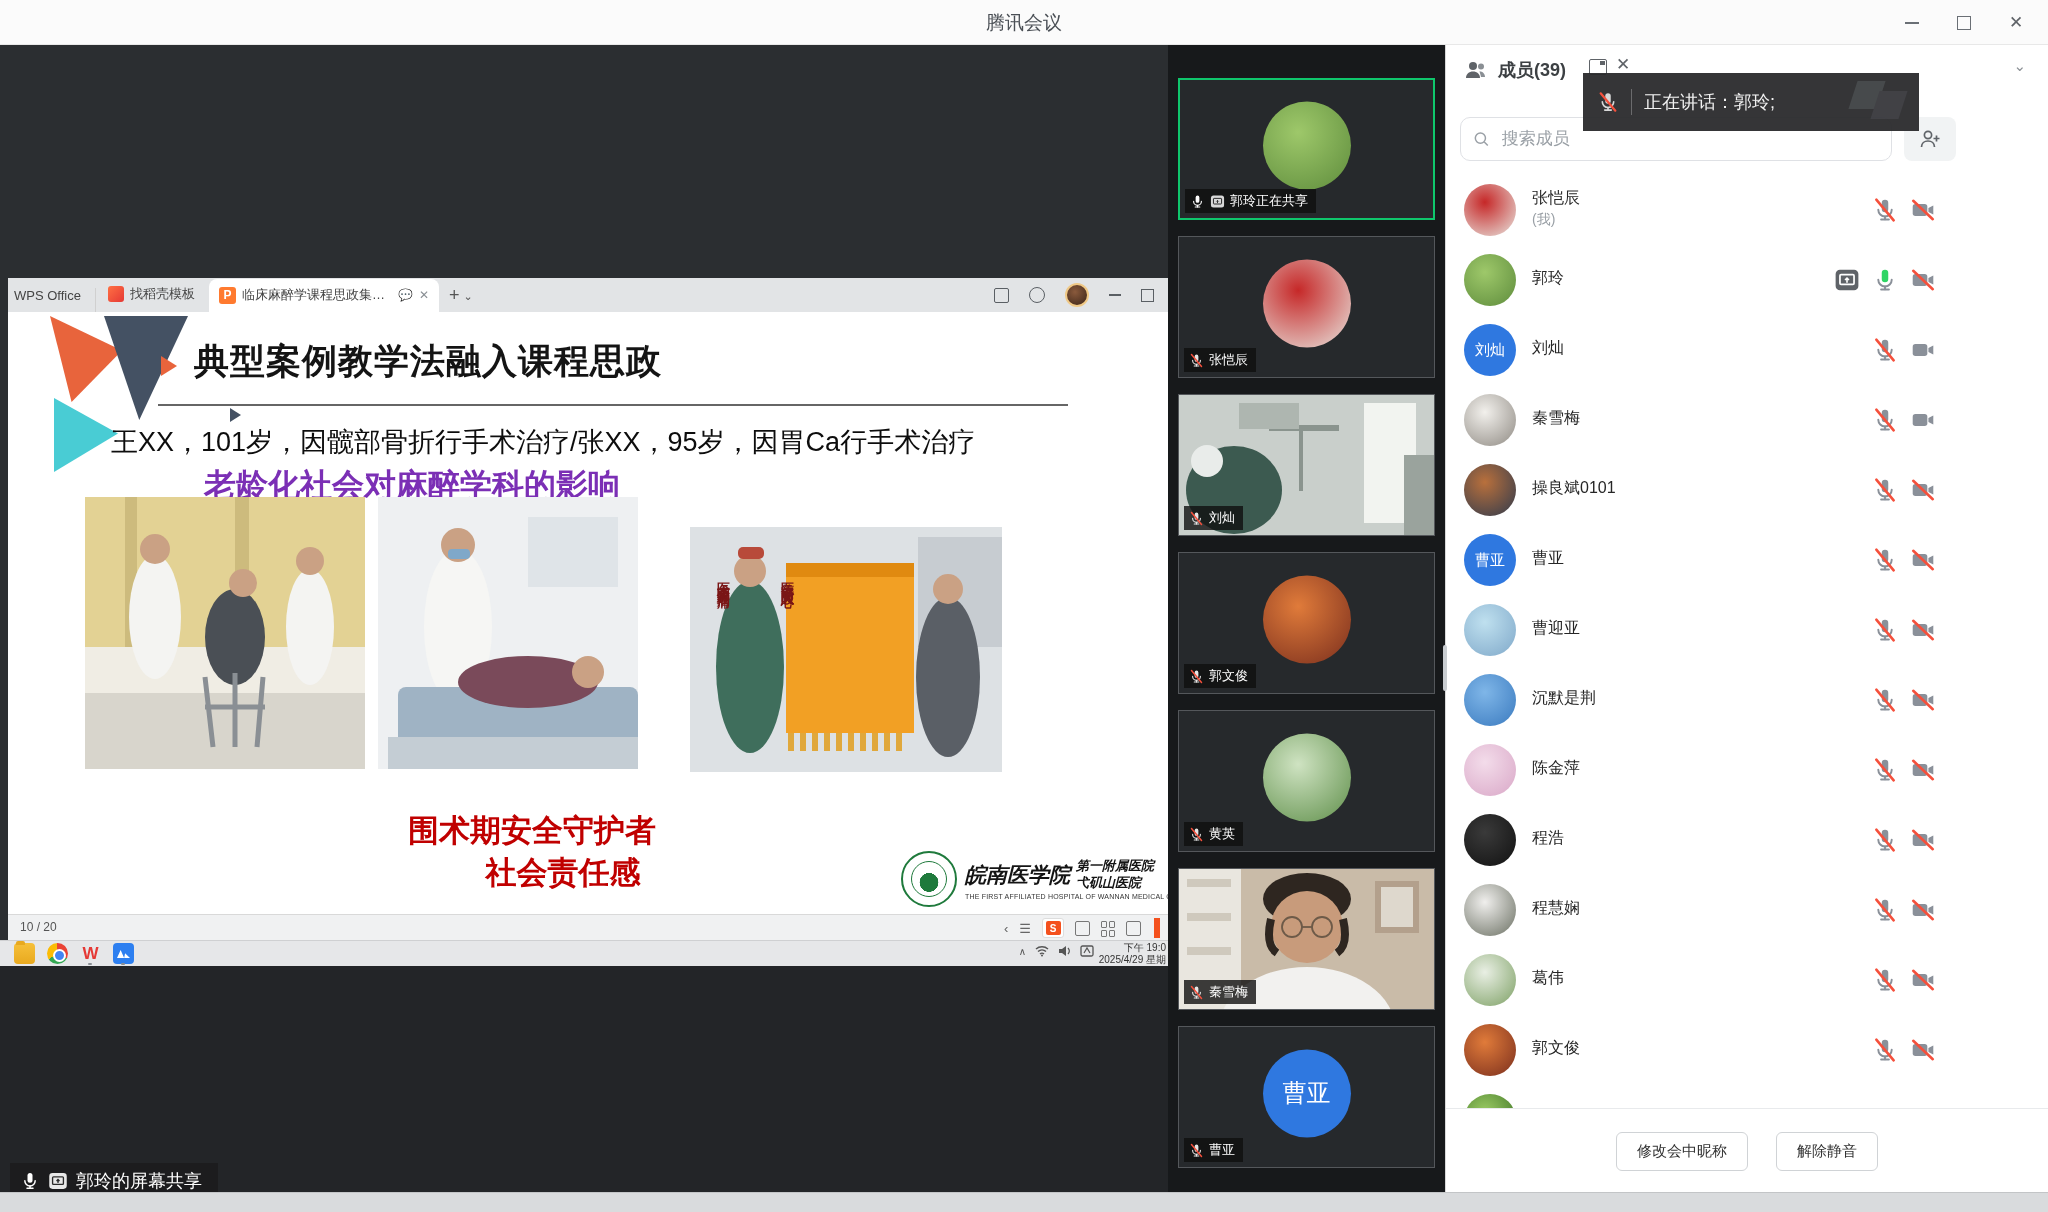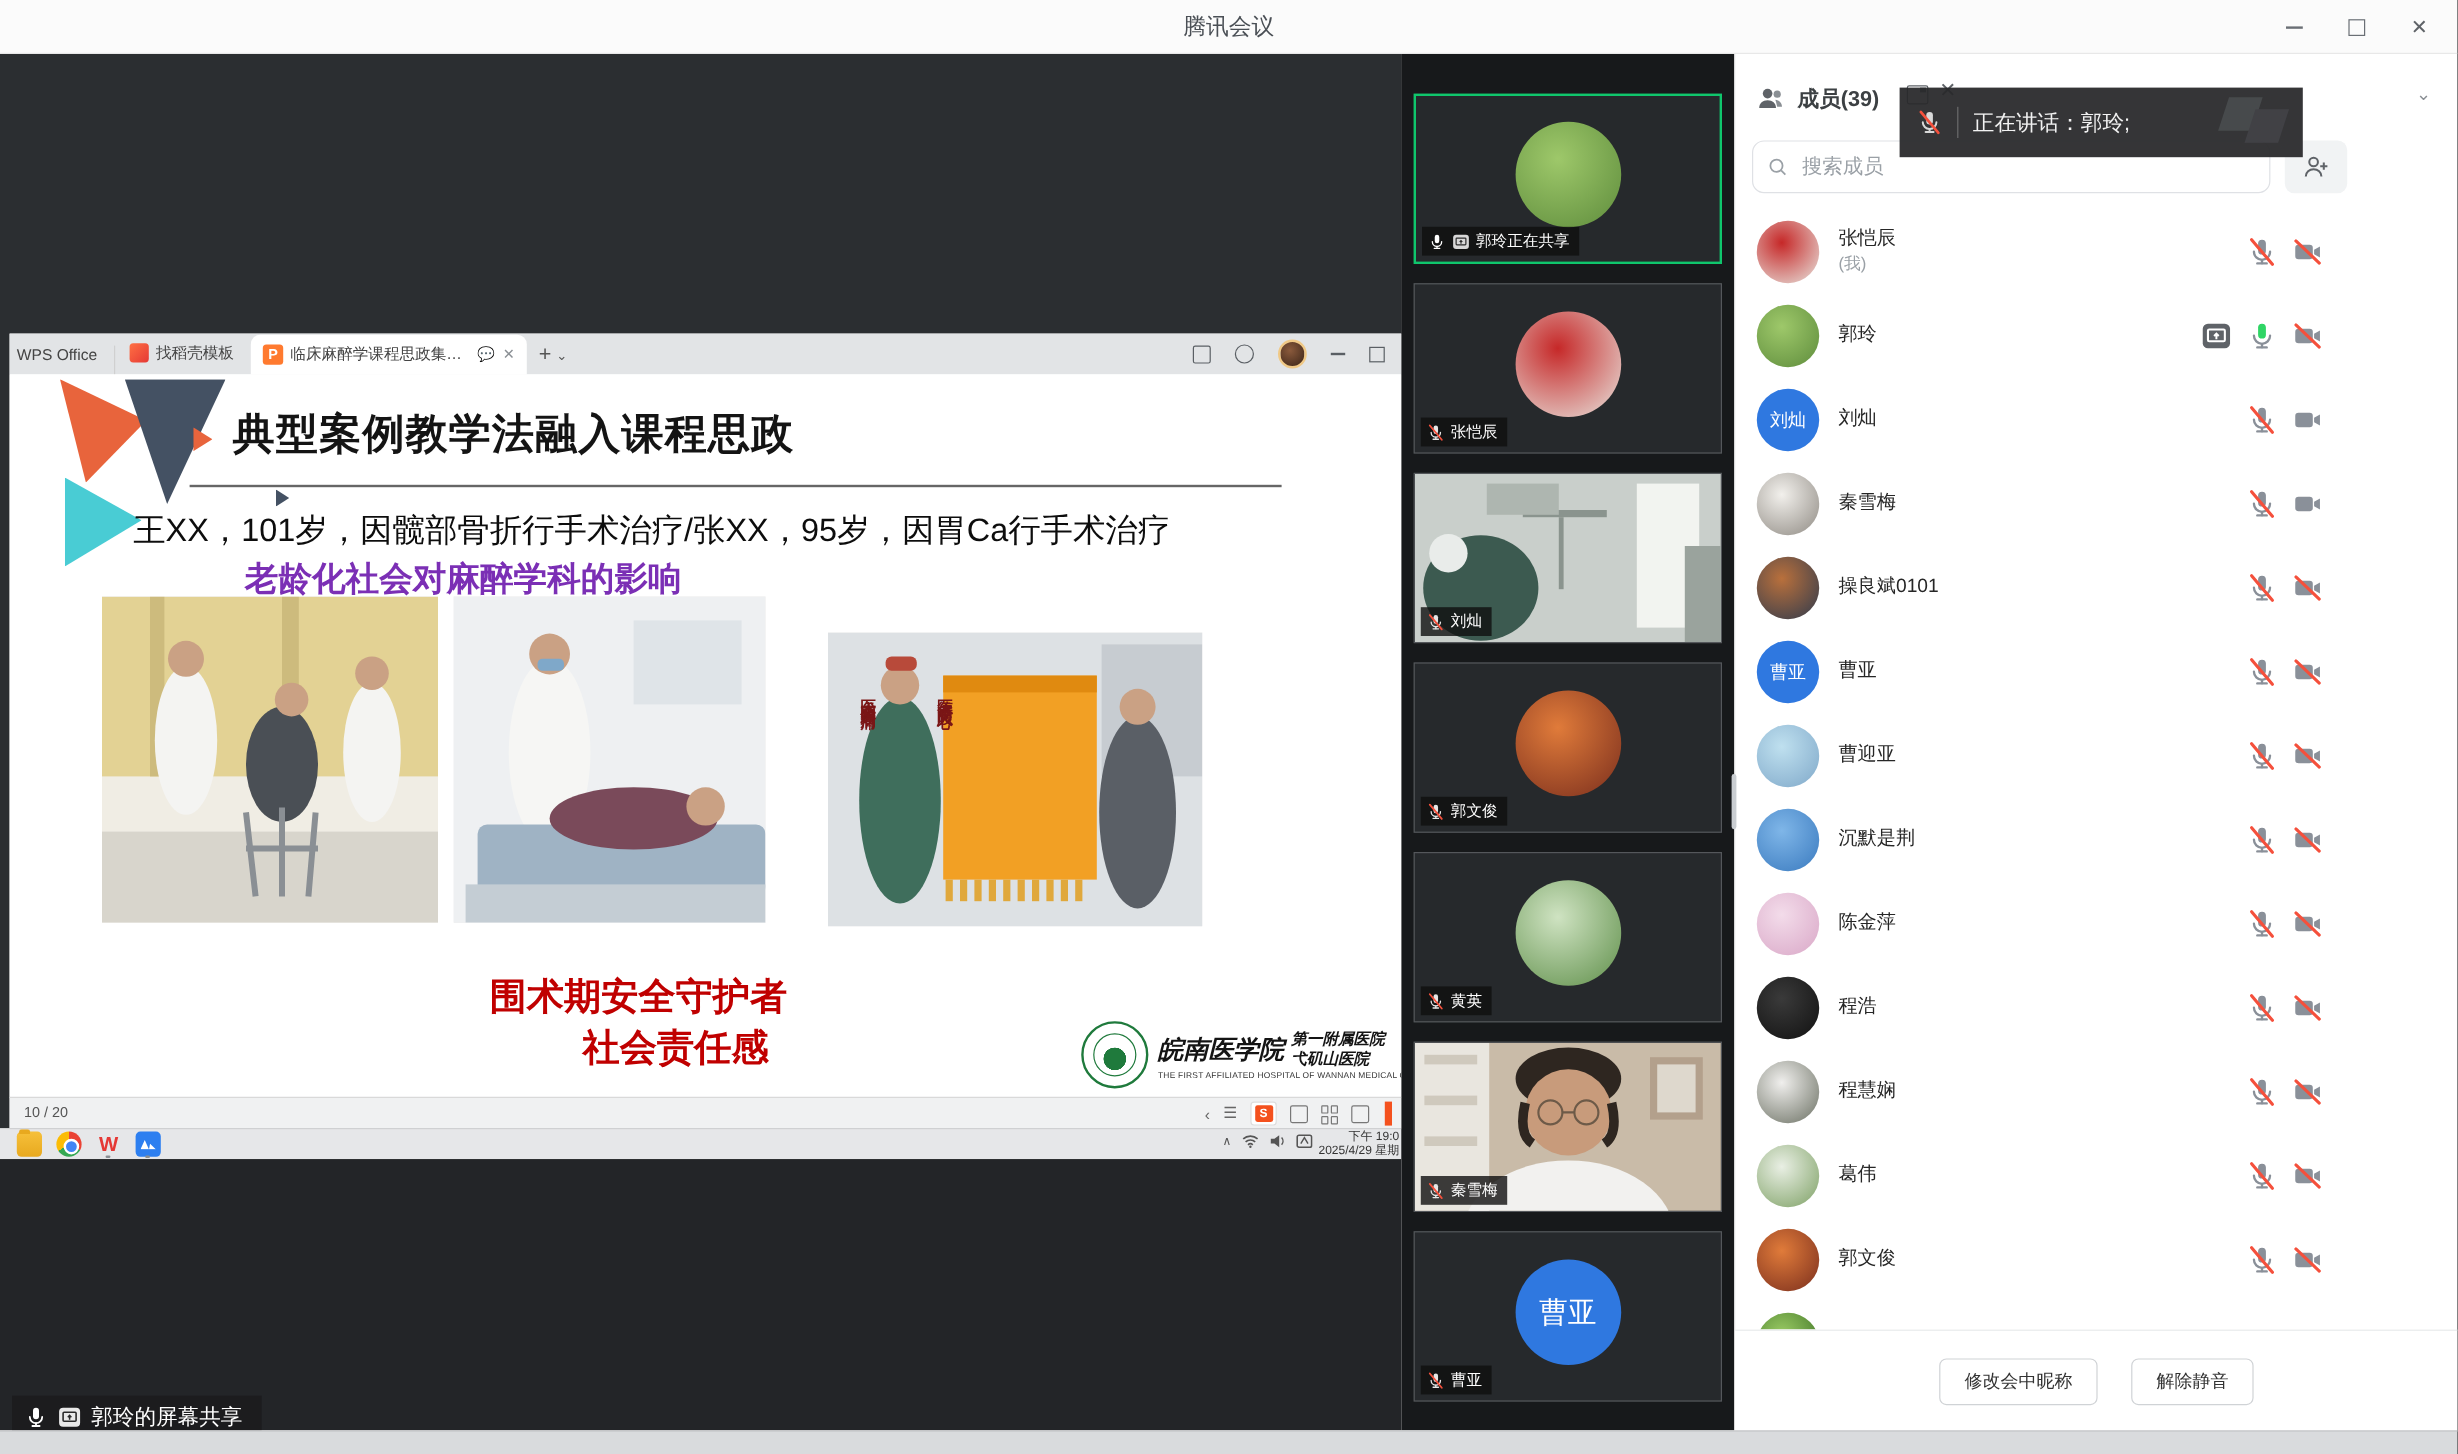--- a/index.html
+++ b/index.html
@@ -45,21 +45,21 @@
   .slide{position:absolute;left:0;top:34px;width:1160px;height:602px;background:#fff;overflow:hidden;}
   .tri{position:absolute;}
   .tri-orange{left:42px;top:4px;width:72px;height:86px;background:#e8643c;clip-path:polygon(0 0,100% 40%,30% 100%);}
   .tri-slate{left:96px;top:4px;width:84px;height:104px;background:#445163;clip-path:polygon(0 0,100% 0,42% 100%);}
   .tri-teal{left:46px;top:86px;width:64px;height:74px;background:#49ccd4;clip-path:polygon(0 0,100% 48%,0 100%);}
   .tri-red-arrow{left:153px;top:44px;width:16px;height:20px;background:#e8643c;clip-path:polygon(0 0,100% 50%,0 100%);}
   .tri-dark-arrow{left:222px;top:96px;width:11px;height:14px;background:#445163;clip-path:polygon(0 0,100% 50%,0 100%);}
   .slide-title{left:186px;top:26px;font-size:35px;font-weight:bold;color:#141414;letter-spacing:1px;}
   .slide-hr{left:150px;top:92px;width:910px;height:2px;background:#666;}
   .case-line{left:103px;top:112px;font-size:27px;color:#0d0d0d;}
-  .purple-line{left:196px;top:152px;font-size:28px;color:#7b2fb5;font-weight:bold;font-family:"Liberation Serif","DejaVu Serif",serif;}
+  .purple-line{left:196px;top:152px;font-size:32px;color:#7b2fb5;font-weight:bold;font-family:"Liberation Serif","DejaVu Serif",serif;}
   .photo{position:absolute;overflow:hidden;background:#eee;}
   .photo svg{display:block;}
   .banner-text{position:absolute;writing-mode:vertical-rl;color:#7a1616;font-weight:bold;font-size:13px;letter-spacing:2px;font-family:"Liberation Serif","DejaVu Serif",serif;}
   .red1{left:400px;top:498px;width:310px;text-align:left;font-size:31px;font-weight:bold;color:#c00000;}
   .red2{left:400px;top:540px;width:310px;text-align:center;font-size:31px;font-weight:bold;color:#c00000;}
   .logo{left:893px;top:536px;width:260px;height:62px;display:flex;align-items:center;gap:8px;}
   .logo-circle{width:52px;height:52px;border-radius:50%;border:2px solid #1f7a3c;display:flex;align-items:center;justify-content:center;flex:0 0 auto;}
   .logo-circle .inner{width:34px;height:34px;border-radius:50%;border:1.5px solid #1f7a3c;background:
      radial-gradient(circle at 50% 60%, #1f7a3c 0 35%, transparent 36%);}
   .logo-texts{display:flex;flex-direction:column;}
@@ -102,21 +102,21 @@
   .tile{position:absolute;left:10px;width:257px;height:142px;background:#26292c;border:1px solid #54575b;box-sizing:border-box;overflow:hidden;}
   .tile.active{border:2px solid #0fc66c;}
   .tile-avatar{position:absolute;left:50%;top:50%;transform:translate(-50%,-54%);width:88px;height:88px;border-radius:50%;}
   .tile-avatar.txt{display:flex;align-items:center;justify-content:center;}
   .tile-avatar.txt span{color:#fff;font-size:24px;}
   .feed{position:absolute;inset:0;}
   .tile-label{position:absolute;left:5px;bottom:5px;background:rgba(15,15,15,.8);color:#fff;font-size:13px;padding:3px 8px 3px 5px;display:flex;align-items:center;gap:5px;white-space:nowrap;max-width:92%;}
 
   
   .panel{left:1445px;top:45px;width:603px;height:1147px;background:#fff;border-left:1px solid #d9d9d9;box-sizing:border-box;}
-  .p-header{position:absolute;left:0;top:12px;width:100%;height:52px;}
+  .p-header{position:absolute;left:0;top:0;width:100%;height:52px;}
   .p-title{position:absolute;left:52px;top:13px;font-size:18px;color:#3c4043;font-weight:bold;}
   .p-people-ico{position:absolute;left:18px;top:13px;}
   .p-popout{position:absolute;left:143px;top:14px;width:16px;height:14px;border:1.6px solid #5f6368;border-radius:2px;}
   .p-popout::after{content:"";position:absolute;right:1px;top:1px;width:5px;height:4px;background:#5f6368;}
   .p-close{position:absolute;left:170px;top:9px;font-size:17px;color:#5f6368;}
   .p-caret{position:absolute;right:22px;top:12px;font-size:15px;color:#8a8f94;}
   .search-row{position:absolute;left:0;top:70px;width:100%;height:52px;}
   .search-box{position:absolute;left:14px;top:2px;width:432px;height:44px;border:1px solid #dfe1e5;border-radius:10px;background:#fff;display:flex;align-items:center;gap:10px;padding:0 12px;box-sizing:border-box;}
   .search-box input{border:none;outline:none;font-size:17px;color:#333;width:100%;font-family:inherit;background:transparent;}
   .search-box input::placeholder{color:#9aa0a6;}

